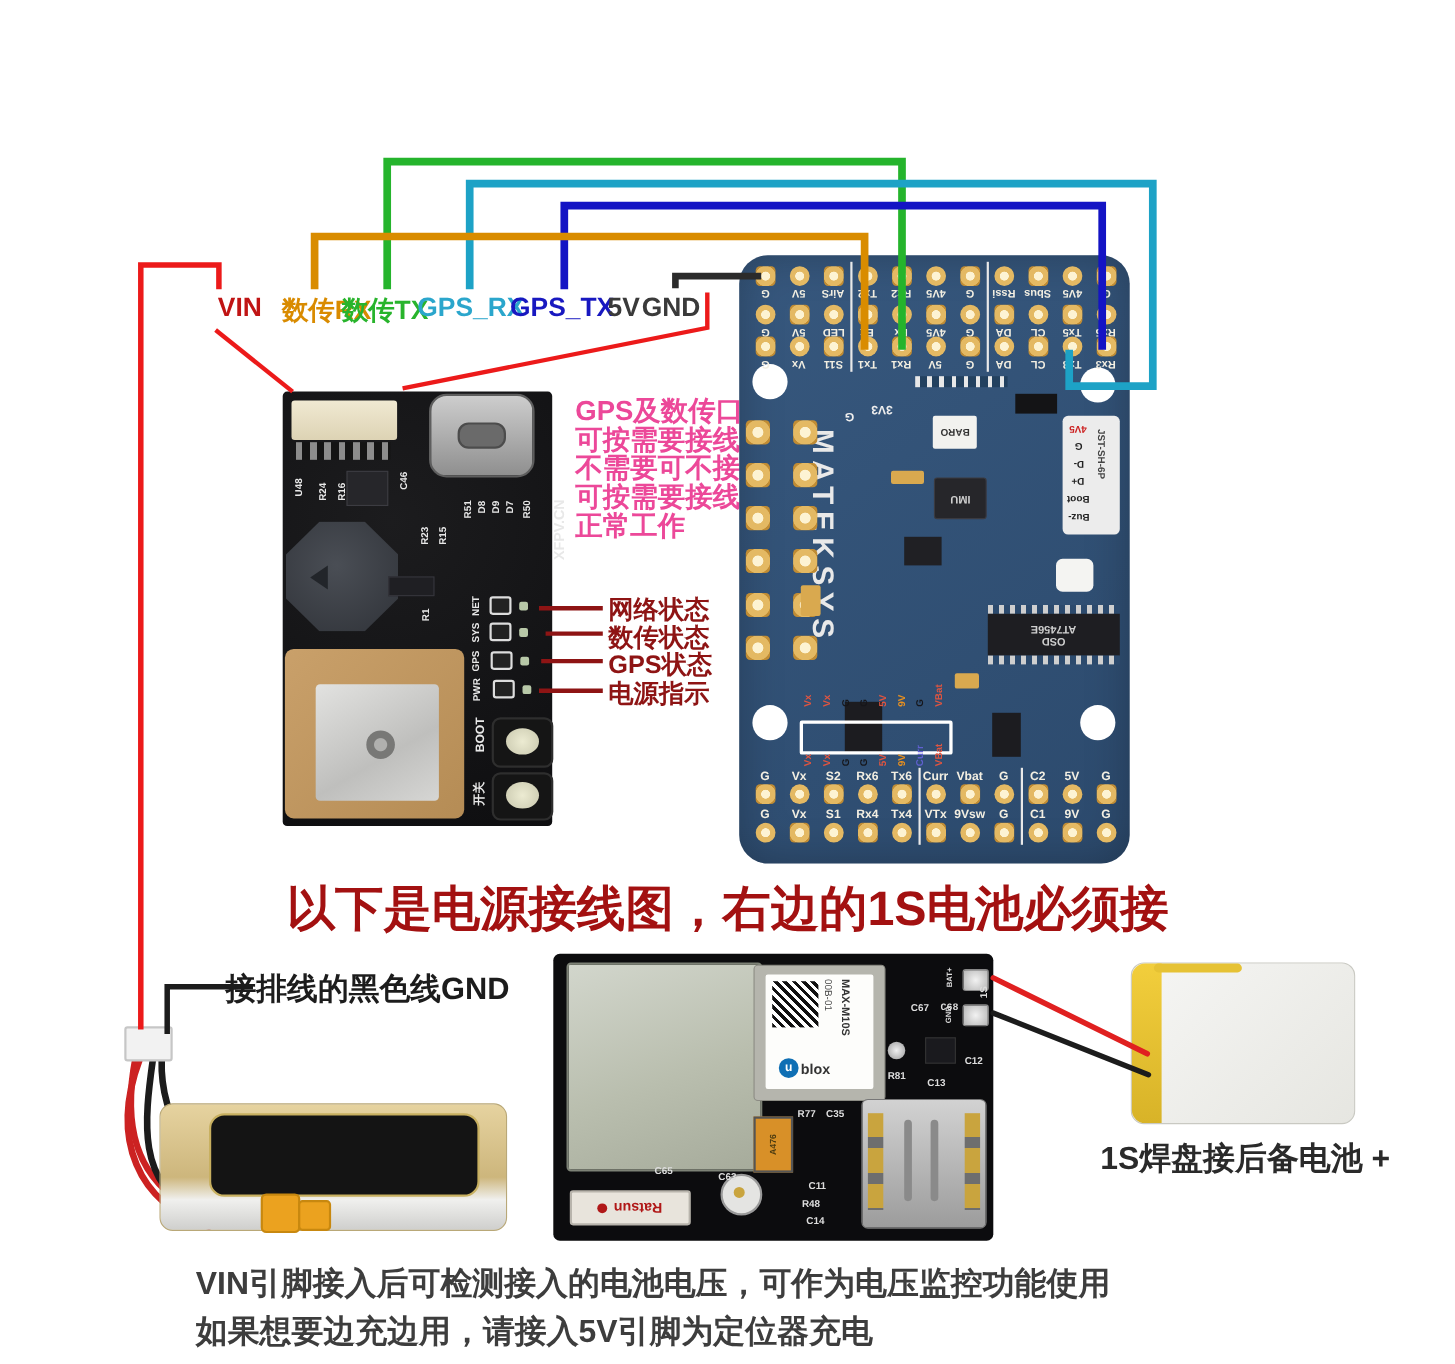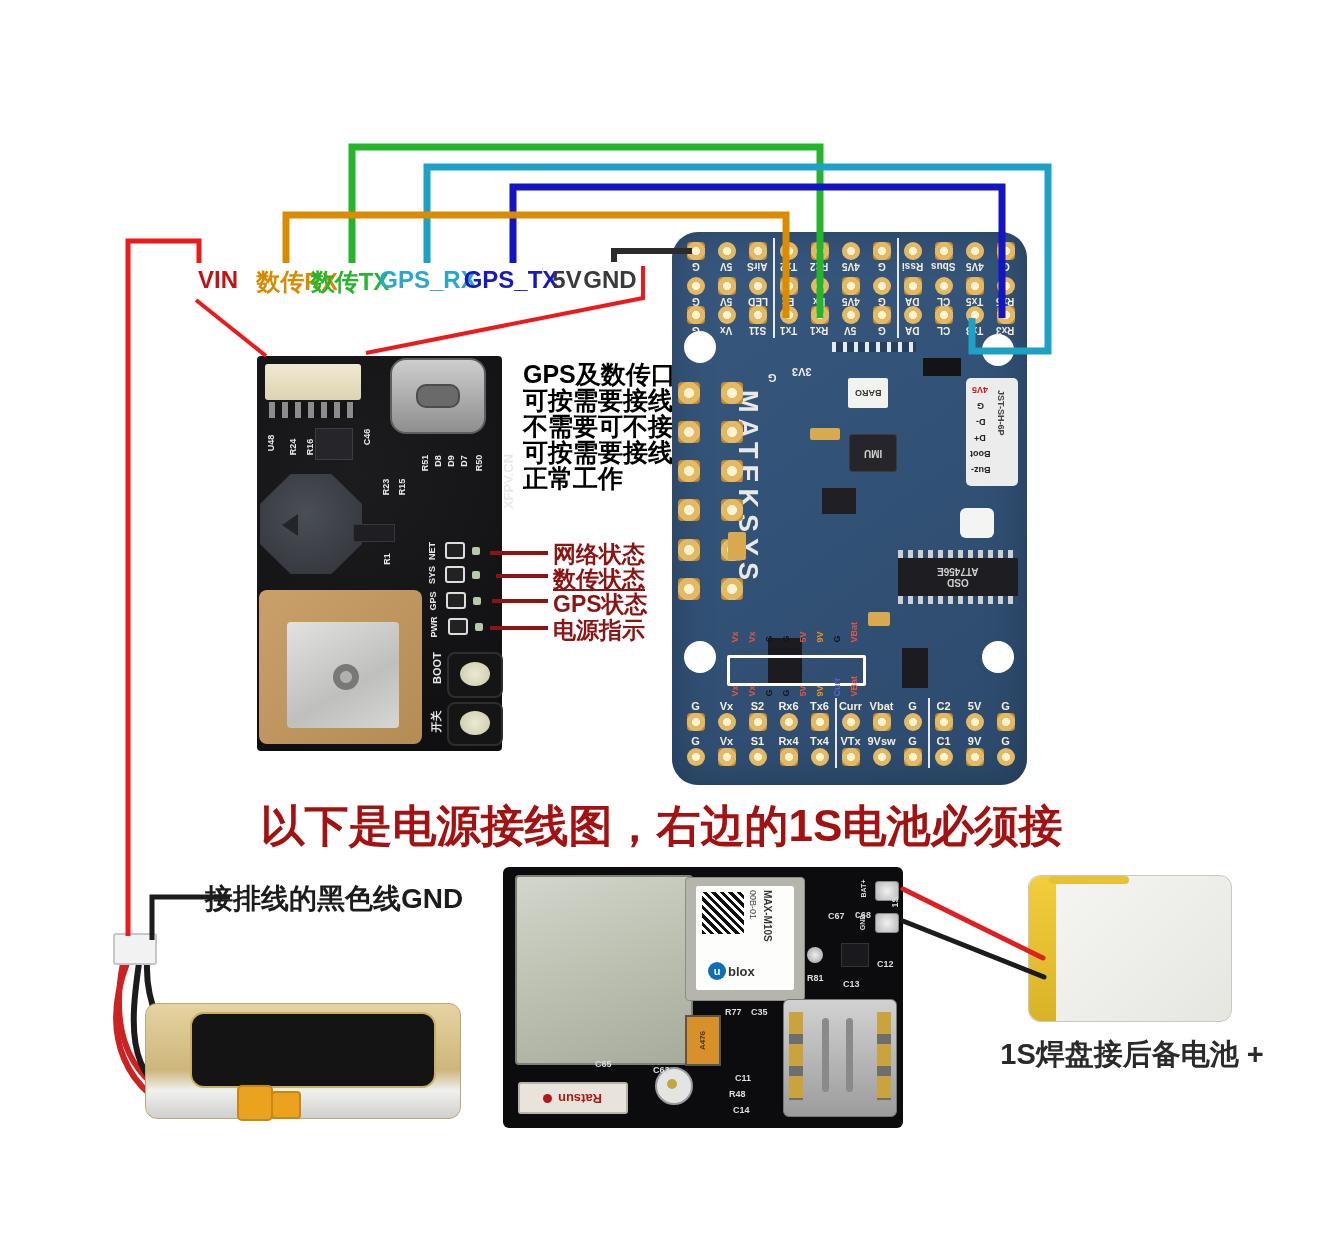--- a/index.html
+++ b/index.html
@@ -5,21 +5,21 @@
   html,body{margin:0;padding:0;background:#fff;}
   .canvas{position:relative;width:1323px;height:1240px;background:#fff;overflow:hidden;
           font-family:"Liberation Sans",sans-serif;}
   .abs{position:absolute;}
   .r180{display:inline-block;transform:rotate(180deg);}
   .rm90{display:inline-block;transform:rotate(-90deg);transform-origin:center;}
 
   
   .title-top{left:0;right:0;top:48px;text-align:center;font-size:47px;font-weight:bold;color:#a31111;letter-spacing:1px;}
   .title-mid{left:0;right:0;top:797px;text-align:center;font-size:44px;font-weight:bold;color:#a31111;}
-  .gps-note{left:523px;top:361px;font-size:25px;line-height:26px;font-weight:600;color:#000000;}
+  .gps-note{left:523px;top:361px;font-size:25px;line-height:26px;font-weight:600;color:#ec4899;}
   .status-label{font-size:23px;font-weight:600;color:#8e1414;white-space:nowrap;}
   .gnd-label{left:205px;top:880px;font-size:28px;font-weight:bold;color:#1c1c1c;}
   .bottom-note{left:178px;top:1145px;font-size:29px;line-height:44px;font-weight:600;color:#3d3d3d;}
   .bb-note{left:982px;top:1036px;width:300px;text-align:center;font-size:29px;line-height:37px;font-weight:600;color:#2a2a2a;}
 
   
   .wire-label{position:absolute;top:0;transform:translateX(-50%);font-size:24px;font-weight:bold;white-space:nowrap;}
 
   
   .fc{left:672px;top:232px;width:355px;height:553px;border-radius:26px;
@@ -73,21 +73,21 @@
 
   <div class="abs gps-note">
       <div>GPS及数传口</div>
       <div>可按需要接线</div>
       <div>不需要可不接</div>
       <div>可按需要接线</div>
       <div>正常工作</div>
     </div>
 
   <div class="abs status-label" style="left:553px;top:539px;">网络状态</div>
-  <div class="abs status-label" style="left:553px;top:564px;text-decoration:underline;">数传状态</div>
+  <div class="abs status-label" style="left:553px;top:564px;">数传状态</div>
   <div class="abs status-label" style="left:553px;top:589px;">GPS状态</div>
   <div class="abs status-label" style="left:553px;top:615px;">电源指示</div>
 
   <div class="abs gm">
     <div class="abs" style="left:8px;top:8px;width:96px;height:36px;background:linear-gradient(#f0e9d2,#ddd3b4);border-radius:3px;"></div>
     <div class="abs" style="left:12px;top:46px;width:86px;height:16px;background:repeating-linear-gradient(90deg,#8c8c8c 0 6px,#141414 6px 13px);"></div>
     <div class="abs" style="left:133px;top:2px;width:92px;height:72px;background:linear-gradient(#cdcdcd,#8f8f8f);border:2px solid #5e5e5e;border-radius:16px;">
       <div class="abs" style="left:24px;top:24px;width:40px;height:20px;background:#6a6a6a;border-radius:10px;border:2px solid #4c4c4c;"></div>
     </div>
     <div class="abs" style="left:3px;top:118px;width:102px;height:100px;background:radial-gradient(circle at 45% 40%,#4a4e55,#303339);clip-path:polygon(30% 0,70% 0,100% 30%,100% 70%,70% 100%,30% 100%,0 70%,0 30%);">
@@ -544,20 +544,24 @@
   <div class="abs bb">
     <div class="abs" style="left:0;top:0;width:27px;height:145px;background:linear-gradient(#f2ce3c,#d8b328);border-radius:12px 0 0 12px;"></div>
     <div class="abs" style="left:20px;top:0;width:80px;height:8px;background:#e6c234;border-radius:4px;"></div>
   </div>
 
   <div class="abs gnd-label">接排线的黑色线GND</div>
   <div class="abs title-mid">以下是电源接线图，右边的1S电池必须接</div>
   <div class="abs bb-note">
       <div>1S焊盘接后备电池 +</div>
     </div>
+  <div class="abs bottom-note">
+      <div>VIN引脚接入后可检测接入的电池电压，可作为电压监控功能使用</div>
+      <div>如果想要边充边用，请接入5V引脚为定位器充电</div>
+    </div>
 
   <svg class="abs" style="left:0;top:0;z-index:40;pointer-events:none;" width="1323" height="1240" viewBox="0 0 1323 1240">
 
     <polyline points="352,263 352,147 820,147 820,318" fill="none" stroke="#25b42c" stroke-width="7"></polyline>
 
     <polyline points="427,263 427,167 1048,167 1048,351 972,351 972,318" fill="none" stroke="#1da2c6" stroke-width="7"></polyline>
 
     <polyline points="513,263 513,187 1002,187 1002,318" fill="none" stroke="#1414c4" stroke-width="7"></polyline>
 
     <polyline points="286,263 286,215 786,215 786,318" fill="none" stroke="#d98c00" stroke-width="7"></polyline>

